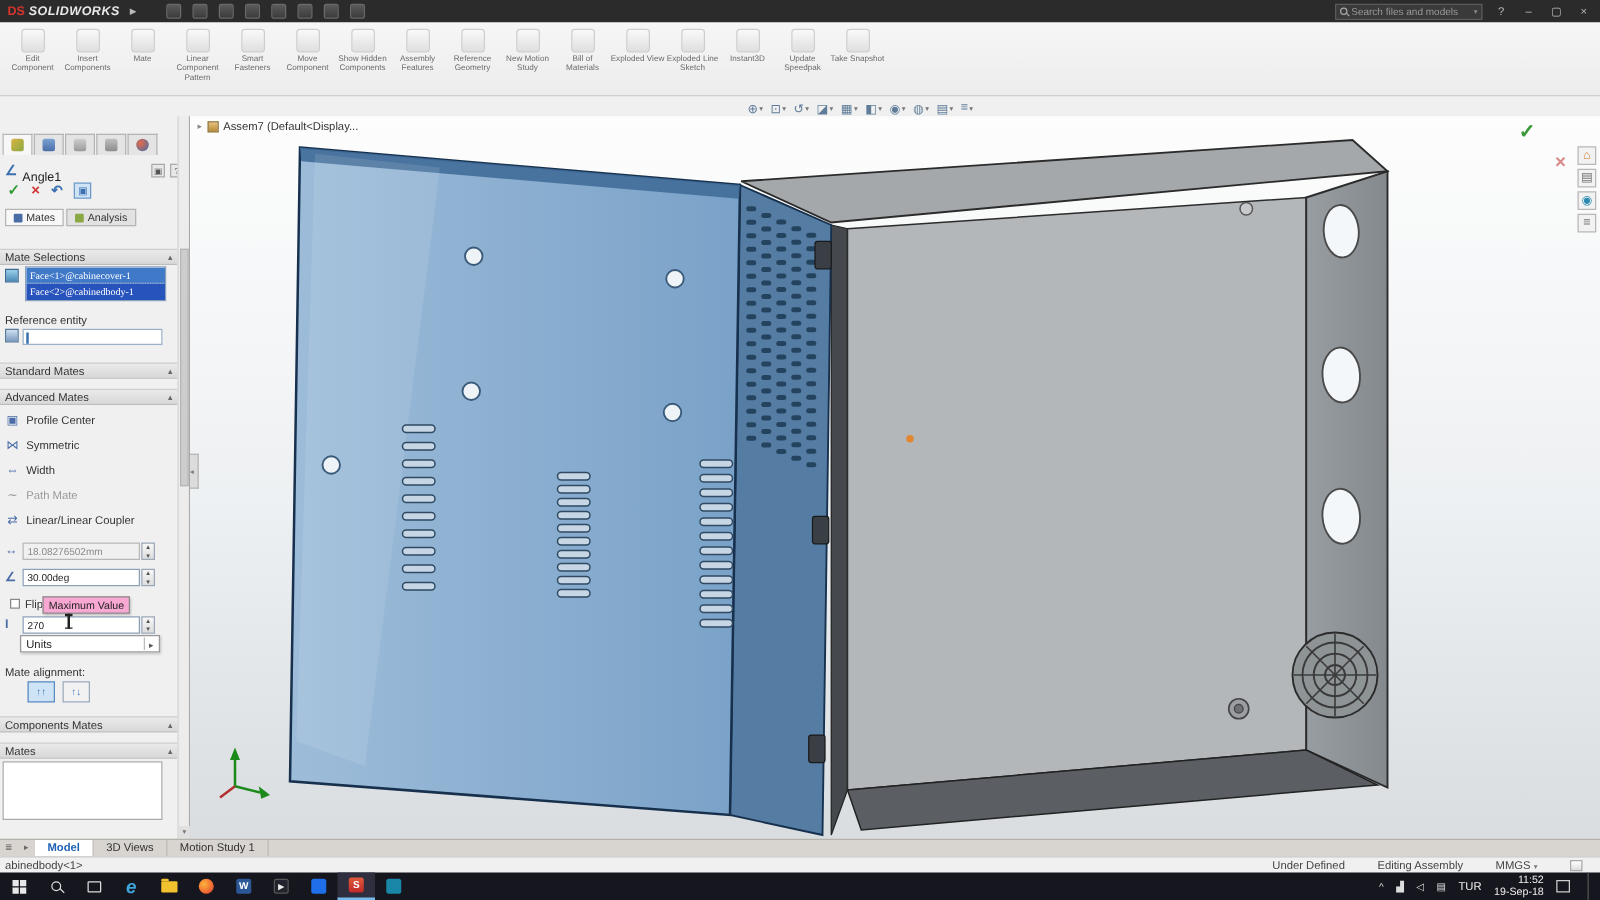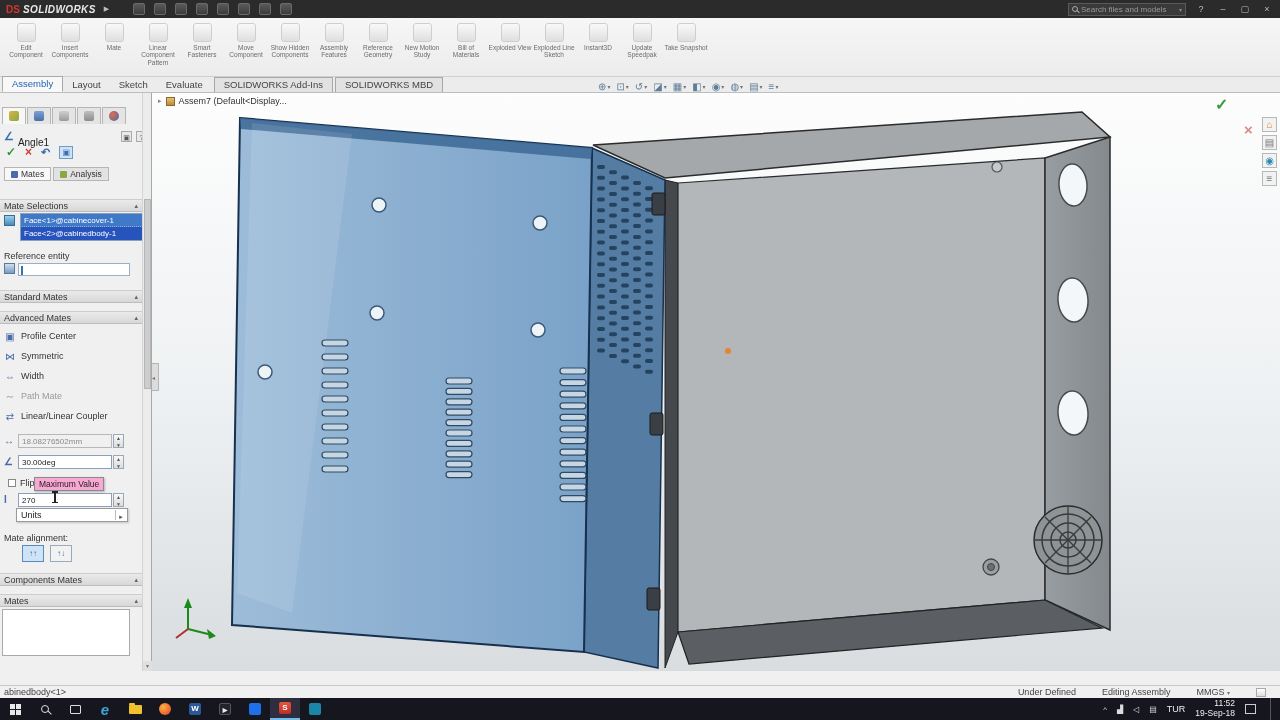--- a/index.html
+++ b/index.html
@@ -60,21 +60,21 @@
   .undo-btn { color:#3a6fb0; font-weight:bold; font-size:11px; }
   .pin-btn { width:14px; height:13px; border:1px solid #6f9cc8; background:#cfe3f7; color:#3a6fb0; font-size:8px; text-align:center; line-height:12px; }
   .pm-subtabs { position:absolute; top:74px; left:4px; display:flex; gap:2px; }
   .pm-subtab { display:flex; align-items:center; gap:3px; border:1px solid #b5b5b5; background:#e2e2e2; padding:1px 6px; font-size:8.5px; }
   .pm-subtab.active { background:#f8f8f8; }
   .st-ic { width:7px; height:7px; background:#4a6da8; border-radius:1px; }
   .st-ic.g { background:#8aa843; }
   .sec { position:absolute; left:0; width:142px; height:13px; background:linear-gradient(#eaeaea,#d8d8d8); border-top:1px solid #cdcdcd; border-bottom:1px solid #bdbdbd; color:#333; font-size:9px; display:flex; align-items:center; padding:0 4px; }
   .sec .caret { margin-left:auto; font-size:7px; color:#666; }
   .sel-ic { position:absolute; top:122px; left:4px; width:11px; height:11px; background:linear-gradient(#9ad0e8,#4a8ab8); border:1px solid #3a6a98; }
-  .sel-box { position:absolute; top:120px; left:20px; width:123px; height:28px; background:#fff; border:1px solid #8aa0b8; overflow:hidden; }
+  .sel-box { position:absolute; top:120px; left:20px; width:113px; height:28px; background:#fff; border:1px solid #8aa0b8; overflow:hidden;font-family:Liberation Serif, serif; }
   .sel-row { height:13px; line-height:13px; font-size:8px; color:#fff; padding-left:3px; white-space:nowrap; }
   .sel-row:nth-child(1) { background:#3f79c8; }
   .sel-row:nth-child(2) { background:#2753bd; outline:1px dotted #9ac; }
   .ref-label { position:absolute; top:158px; left:4px; color:#333; }
   .ref-row { position:absolute; top:170px; left:0; }
   .ref-ic { position:absolute; left:4px; top:0; width:11px; height:11px; background:linear-gradient(#cfe0f0,#7a9ac0); border:1px solid #5a7a9a; }
   .ref-input { position:absolute; left:18px; top:0; width:112px; height:13px; background:#fff; border:1px solid #9ab0c8; }
   .ref-input .tcur { position:absolute; left:2px; top:2px; width:2px; height:9px; background:#3a6fb0; }
   .adv-row { position:absolute; left:4px; width:134px; height:20px; display:flex; align-items:center; gap:5px; }
   .adv-glyph { color:#4a6da8; font-size:10px; width:12px; text-align:center; }
@@ -251,29 +251,20 @@
       <div class="rbtn">
       <div class="ricon"></div>
       <div class="rlabel">Update Speedpak</div>
     </div>
       <div class="rbtn">
       <div class="ricon"></div>
       <div class="rlabel">Take Snapshot</div>
     </div>
     </div>
 
-  <div class="cmdtabs">
-
-  <div class="ctab">Assembly</div>
-      <div class="ctab">Layout</div>
-      <div class="ctab">Sketch</div>
-      <div class="ctab">Evaluate</div>
-      <div class="ctab">SOLIDWORKS Add-Ins</div>
-      <div class="ctab">SOLIDWORKS MBD</div>
-    </div>
 
   <div class="hud">
 
   <div class="hud-ic">
         <span>⊕</span>
         <span class="car">▾</span>
       </div>
       <div class="hud-ic">
         <span>⊡</span>
         <span class="car">▾</span>
@@ -664,20 +655,30 @@
     <span class="vp-close">×</span>
     <div class="right-stack">
       <div class="rs-ic rs-home">⌂</div>
       <div class="rs-ic rs-panel">▤</div>
       <div class="rs-ic rs-ball">◉</div>
       <div class="rs-ic rs-slider">≡</div>
     </div>
     <div class="collapse-tab">◂</div>
   </div>
 
+  <div class="doctabs">
+    <span class="dt-nav">≣</span>
+    <span class="dt-nav">▸</span>
+    <span style="display:flex">
+
+    <span class="dtab">Model</span>
+        <span class="dtab">3D Views</span>
+        <span class="dtab">Motion Study 1</span>
+      </span>
+  </div>
 
   <div class="statusbar">
     <span>abinedbody&lt;1&gt;</span>
     <div class="sb-right">
       <span>Under Defined</span>
       <span>Editing Assembly</span>
       <span><span>MMGS</span> <span class="sb-caret">▾</span></span>
       <span class="sb-grid"></span>
     </div>
   </div>

